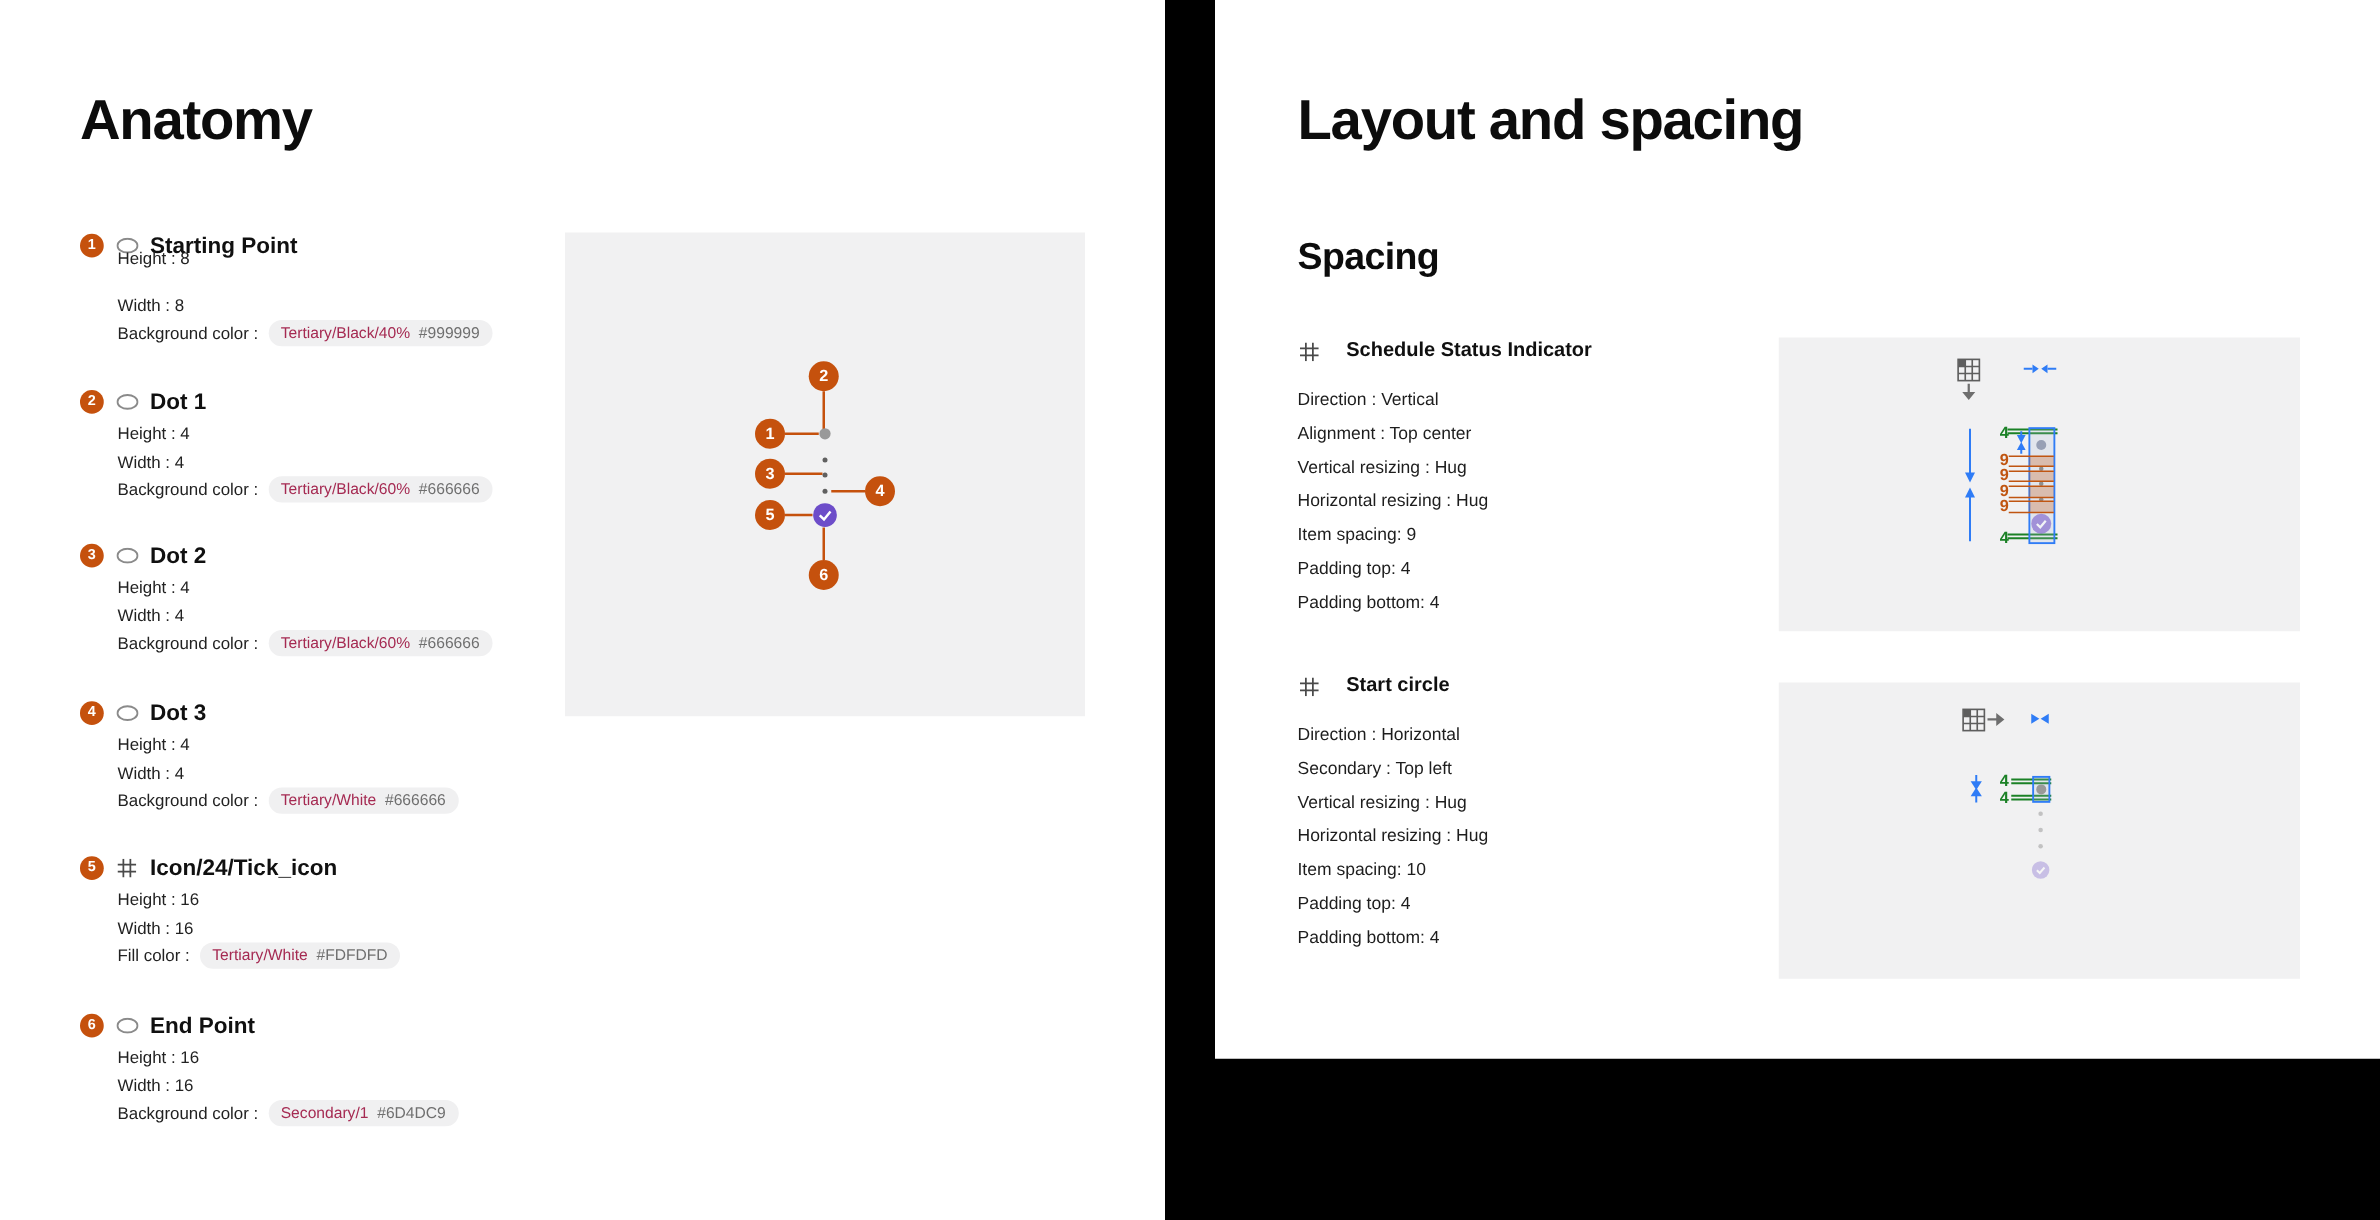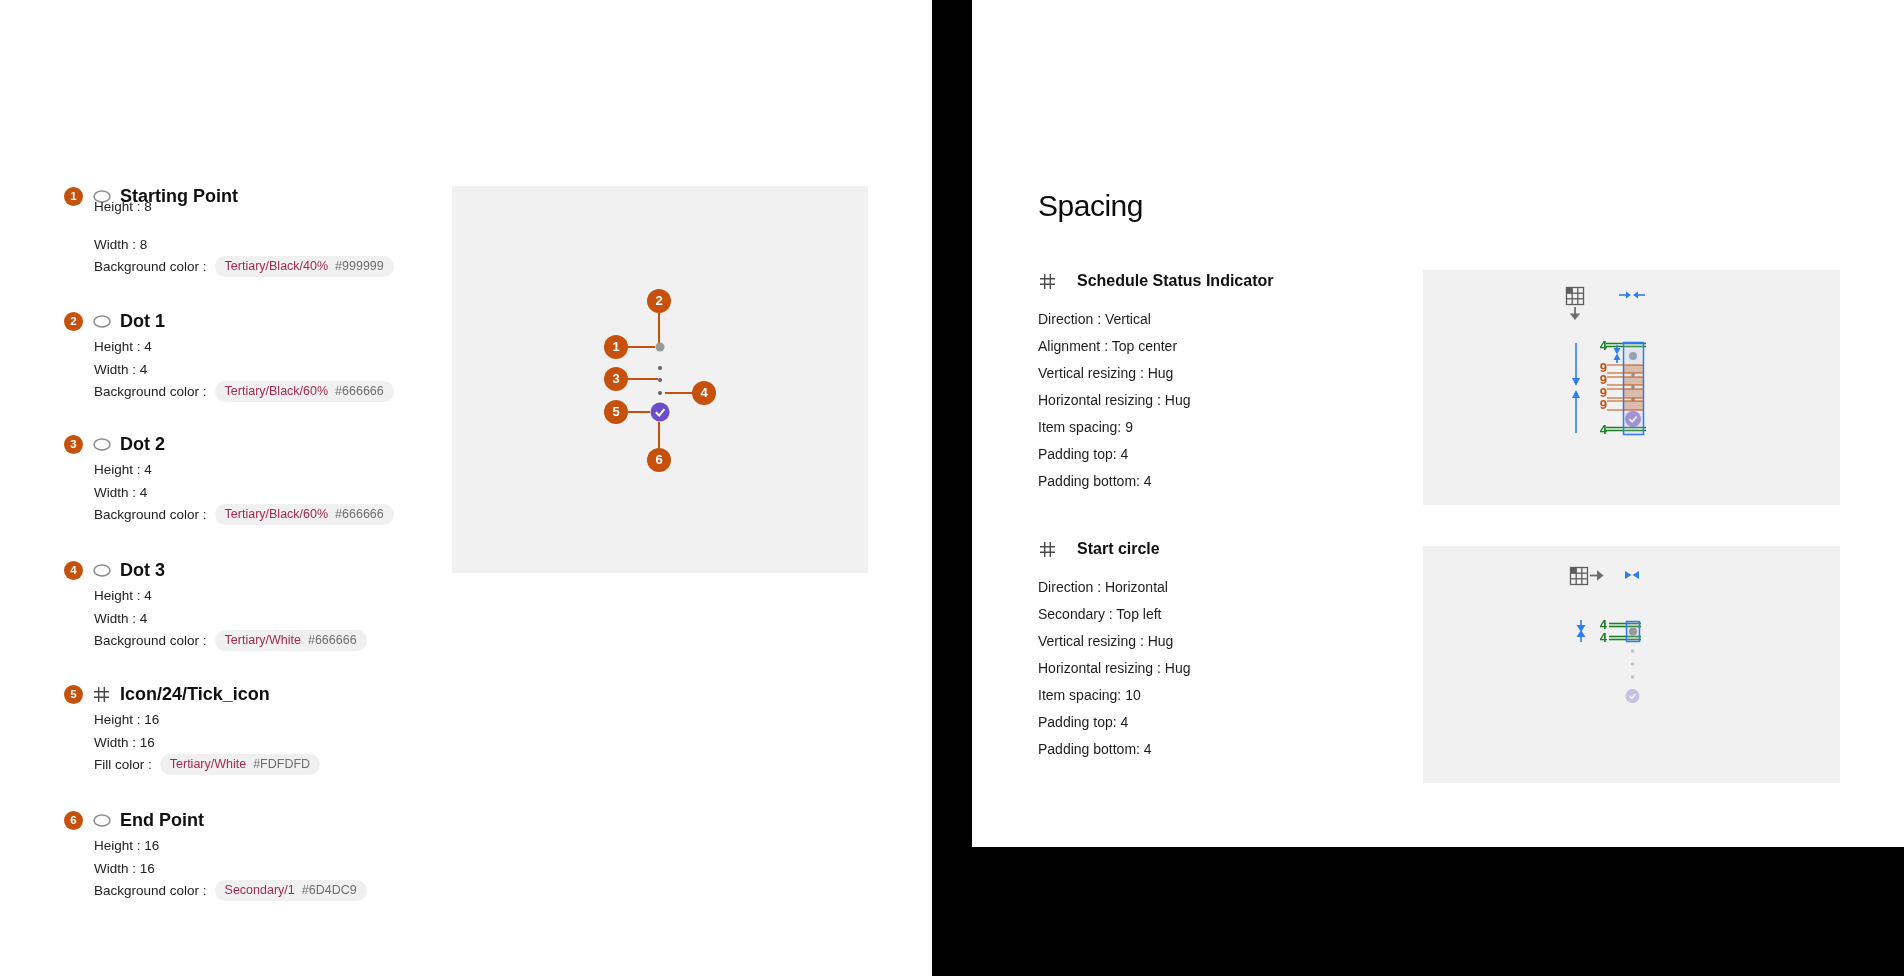--- a/index.html
+++ b/index.html
@@ -4,21 +4,21 @@
 <style>
   html,body{margin:0;padding:0;background:#000;}
   *{box-sizing:border-box;}
   .canvas{position:relative;width:1904px;height:976px;background:#000;overflow:hidden;
           font-family:"Liberation Sans","DejaVu Sans",sans-serif;}
   .page{position:absolute;background:#fff;}
   .page-left{left:0;top:0;width:932px;height:976px;}
   .page-right{left:972px;top:0;width:932px;height:847px;}
 
   .h1{position:absolute;font-size:45px;font-weight:700;letter-spacing:-1px;color:#0c0c0c;line-height:52px;}
-  .h2{position:absolute;font-size:30px;font-weight:400;letter-spacing:-0.5px;color:#0c0c0c;line-height:36px;}
+  .h2{position:absolute;font-size:30px;font-weight:700;letter-spacing:-0.5px;color:#0c0c0c;line-height:36px;}
 
   .panel{position:absolute;background:#f1f1f2;}
   .panel-anatomy{left:452px;top:186px;width:416px;height:387px;}
   .panel-sp1{left:451px;top:270px;width:417px;height:235px;}
   .panel-sp2{left:451px;top:546px;width:417px;height:237px;}
 
   
   .a-item{position:absolute;left:64px;width:380px;height:100px;}
   .a-head{position:absolute;left:0;top:0;height:20px;display:flex;align-items:center;gap:9px;}
   .n-badge{width:19px;height:19px;border-radius:50%;background:var(--orange);color:#fff;
@@ -55,20 +55,21 @@
   .icon-gray .shaft{stroke:#6e6e6e;stroke-width:1.8;fill:none;}
   .icon-blue line{stroke:var(--blue);stroke-width:1.6;}
   .icon-blue path{fill:var(--blue);}
 </style>
 </head>
 <body>
 
 <div class="canvas">
 
   <section class="page page-left">
+    <div class="h1" style="left:64px;top:70px">Anatomy</div>
 
     <div id="anatomy-list">
         <div class="a-item" style="top: 186px;">
           <div class="a-head">
             <span class="n-badge">1</span>
             <span class="icon-wrap">
               <svg width="18" height="13" viewBox="0 0 18 13">
                 <ellipse cx="9" cy="6.5" rx="8" ry="5.5" fill="none" stroke="#8a8a8a" stroke-width="1.5"></ellipse>
               </svg>
             </span>
@@ -217,20 +218,21 @@
       <span class="b-num" style="left:152px;top:149px">1</span>
       <span class="b-num" style="left:195px;top:103px">2</span>
       <span class="b-num" style="left:152px;top:181px">3</span>
       <span class="b-num" style="left:240px;top:195px">4</span>
       <span class="b-num" style="left:152px;top:214px">5</span>
       <span class="b-num" style="left:195px;top:262px">6</span>
     </div>
   </section>
 
   <section class="page page-right">
+    <div class="h1" style="left:66px;top:70px">Layout and spacing</div>
     <div class="h2" style="left:66px;top:188px">Spacing</div>
 
     <div id="sections">
         <div class="sec" style="top: 271px; height: 210px;">
           <div class="sec-head">
             <span class="icon-wrap">
               <svg width="15" height="15" viewBox="0 0 15 15">
                 <path d="M4.7 0V15M10.3 0V15M0 4.7H15M0 10.3H15" stroke="#4a4a4a" stroke-width="1.4"></path>
               </svg>
             </span>

